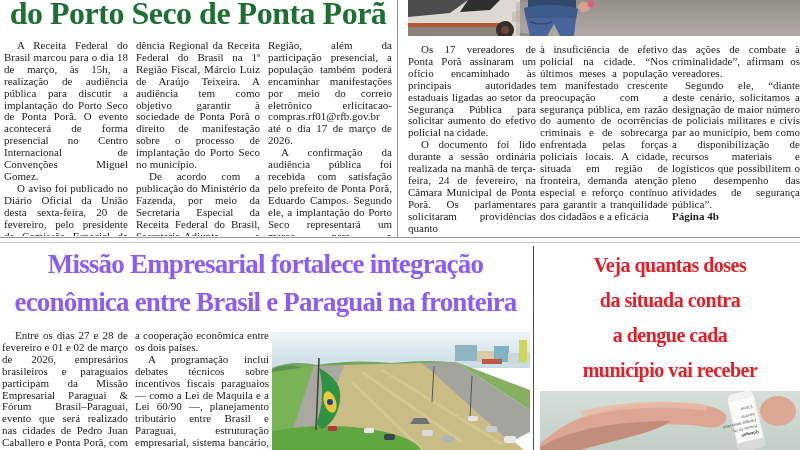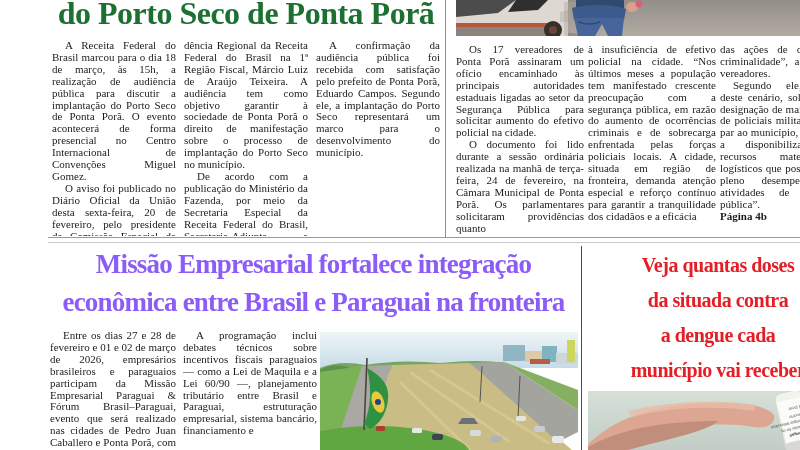--- a/index.html
+++ b/index.html
@@ -1,18 +1,18 @@
 <!DOCTYPE html>
 <html lang="pt"><head>
 <meta charset="utf-8">
 <style>
   * { margin:0; padding:0; box-sizing:border-box; }
   html,body { width:800px; height:450px; overflow:hidden; background:#ffffff; }
   body { font-family:"Liberation Serif", serif; color:#1c1c1c; position:relative; }
-  .page { position:absolute; inset:0;margin-left:48px; }
+  .page { position:absolute; inset:0; }
 
   section { position:absolute; }
 
   
   .art-tl { left:0; top:0; width:396px; height:237px; overflow:hidden; }
   .head-green { position:absolute; top:-5px; left:0; width:100%; text-align:center;
     font-size:32px; font-weight:bold; color:#1d7031; letter-spacing:-0.5px; white-space:nowrap; }
   .art-tl .cols { position:absolute; top:40px; left:4px; width:388px; height:196px;
     display:flex; gap:8px; }
 
@@ -61,20 +61,21 @@
     <div class="cols">
       <div class="col">
         <p class="ind">A Receita Federal do Brasil marcou para o dia 18 de março, às 15h, a realização de audiência pública para discutir a implantação do Porto Seco de Ponta Porã. O evento acontecerá de forma presencial no Centro Internacional de Convenções Miguel Gomez.</p>
         <p class="ind">O aviso foi publicado no Diário Oficial da União desta sexta-feira, 20 de fevereiro, pelo presidente da Comissão Especial de Contratação de Portos Secos da Superinten-</p>
       </div>
       <div class="col">
         <p>dência Regional da Receita Federal do Brasil na 1ª Região Fiscal, Márcio Luiz de Araújo Teixeira. A audiência tem como objetivo garantir à sociedade de Ponta Porã o direito de manifestação sobre o processo de implantação do Porto Seco no município.</p>
         <p class="ind">De acordo com a publicação do Ministério da Fazenda, por meio da Secretaria Especial da Receita Federal do Brasil, Secretaria-Adjunta e Superintendência Regional da Receita Federal na 1ª</p>
       </div>
       <div class="col">
+        <p>Região, além da participação presencial, a população também poderá encaminhar manifestações por meio do correio eletrônico erlicitacao-compras.rf01@rfb.gov.br até o dia 17 de março de 2026.</p>
         <p class="ind">A confirmação da audiência pública foi recebida com satisfação pelo prefeito de Ponta Porã, Eduardo Campos. Segundo ele, a implantação do Porto Seco representará um marco para o desenvolvimento do município.</p>
 
       </div>
     </div>
   </section>
 
   <div class="vdiv-top"></div>
 
   <section class="art-tr">
     <div class="photo-police">
@@ -125,20 +126,21 @@
 
   <section class="art-bl">
     <h2 class="head-black">
       <span>Missão Empresarial fortalece integração</span><br>
       <span>econômica entre Brasil e Paraguai na fronteira</span>
     </h2>
     <div class="col col1">
       <p class="ind">Entre os dias 27 e 28 de fevereiro e 01 e 02 de março de 2026, empresários brasileiros e paraguaios participam da Missão Empresarial Paraguai &amp; Fórum Brasil–Paraguai, evento que será realizado nas cidades de Pedro Juan Caballero e Ponta Porã, com foco em expansão</p>
     </div>
     <div class="col col2">
+      <p>a cooperação econômica entre os dois países.</p>
       <p class="ind">A programação inclui debates técnicos sobre incentivos fiscais paraguaios — como a Lei de Maquila e a Lei 60/90 —, planejamento tributário entre Brasil e Paraguai, estruturação empresarial, sistema bancário, financiamento e</p>
     </div>
     <div class="photo-avenue">
       <svg width="258" height="118" viewBox="0 0 258 118">
         <defs>
           <linearGradient id="sky" x1="0" y1="0" x2="0" y2="1">
             <stop offset="0" stop-color="#eff5f7"></stop>
               <stop offset="1" stop-color="#c8dce6"></stop>
           </linearGradient>
         </defs>

